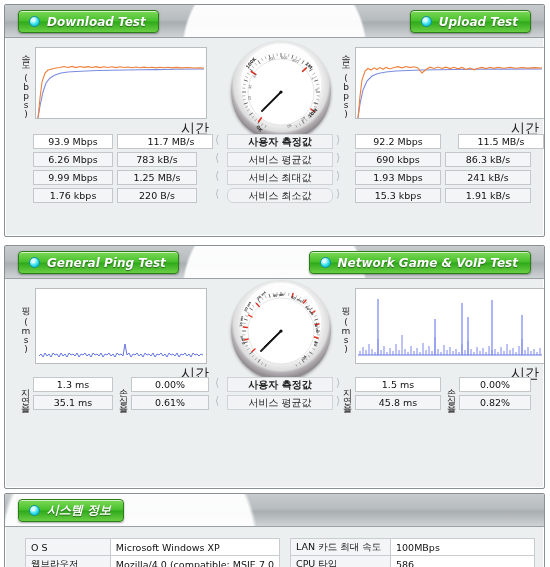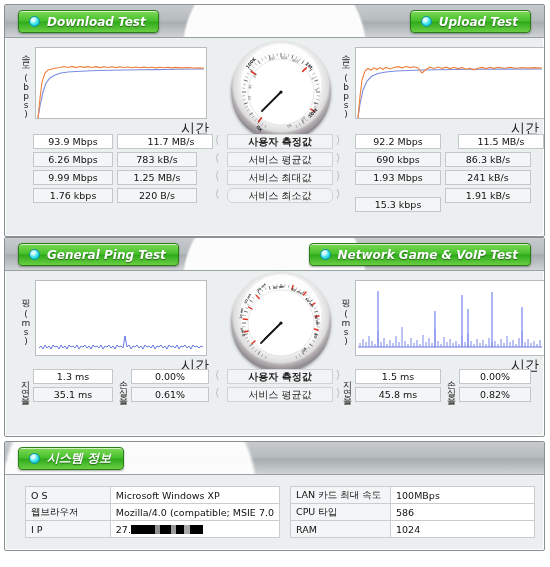--- a/index.html
+++ b/index.html
@@ -19,21 +19,21 @@
   
   .panel {
     position: relative;
     background: #eceff0;
     border: 1px solid #8a8f93;
     border-radius: 2px;
     box-shadow: inset 0 0 0 1px #ffffff;
     overflow: hidden;
   }
   .panel-speed { height: 233px; }
-  .panel-ping  { height: 200px; margin-top: 0; }
+  .panel-ping  { height: 244px; margin-top: 8px; }
   .panel-sys   { height: 110px; margin-top: 4px; }
 
   
   .tabbar {
     position: absolute; left: 0; top: 0;
     width: 100%; height: 33px;
     background: linear-gradient(to bottom,#c7cbcd 0%, #b7bcbf 45%, #a9aeb1 55%, #cfd3d5 100%);
     border-bottom: 1px solid #9aa0a3;
   }
   .tabbar:after{
@@ -326,21 +326,21 @@
       <div class="xlab" style="top:73px; right:0; width:190px; text-align:right;">시간</div>
     </div>
 
     <div>
       <div class="vcell" style="left:350px; top:129px; width:86px;">92.2 Mbps</div>
       <div class="vcell" style="left:453px; top:129px; width:86px;">11.5 MB/s</div>
       <div class="vcell shade" style="left:350px; top:147px; width:86px;">690 kbps</div>
       <div class="vcell shade" style="left:440px; top:147px; width:86px;">86.3 kB/s</div>
       <div class="vcell shade" style="left:350px; top:165px; width:86px;">1.93 Mbps</div>
       <div class="vcell shade" style="left:440px; top:165px; width:86px;">241 kB/s</div>
-      <div class="vcell shade" style="left:350px; top:192px; width:86px;">15.3 kbps</div>
+      <div class="vcell shade" style="left:350px; top:183px; width:86px;">15.3 kbps</div>
       <div class="vcell shade" style="left:440px; top:183px; width:86px;">1.91 kB/s</div>
     </div>
   </div>
 
   <div class="panel panel-ping">
     <div class="tabbar"></div>
 
     <div class="gbtn btn-left">
       <span class="dot"></span>
       <span>General Ping Test</span>

